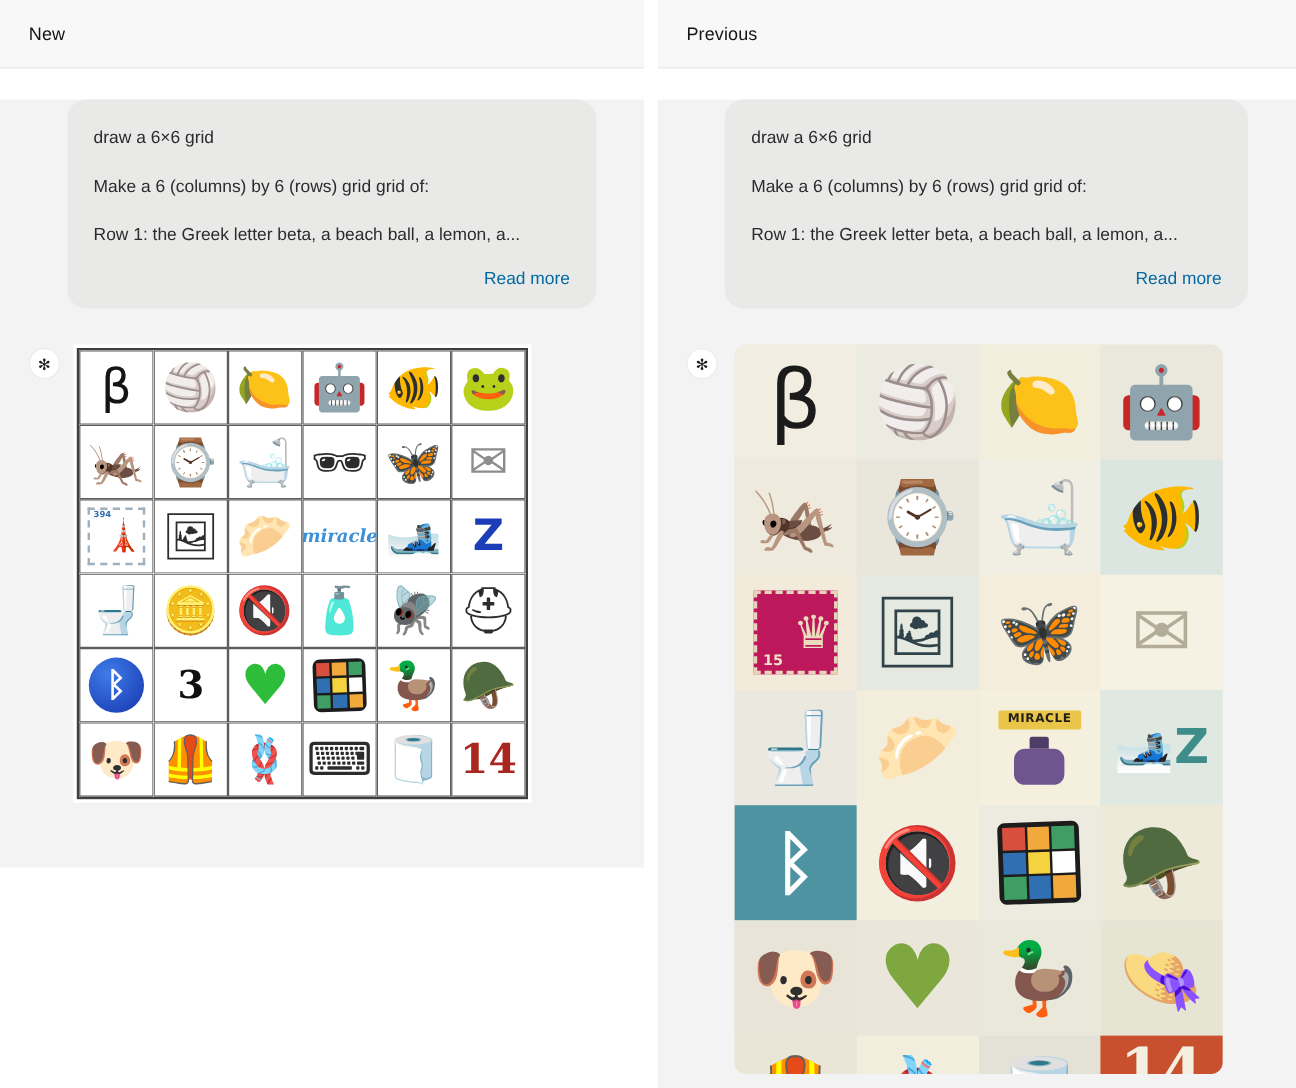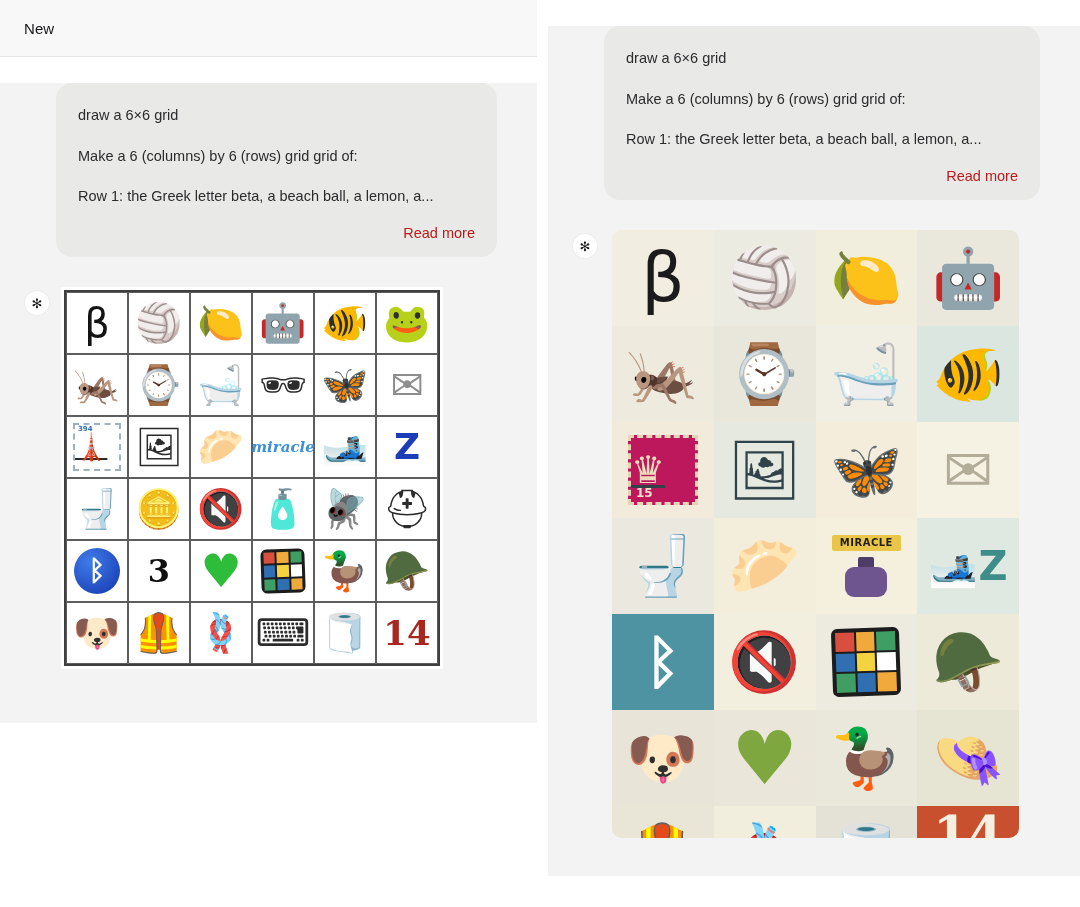--- a/index.html
+++ b/index.html
@@ -15,21 +15,21 @@
            display:flex; align-items:center; padding-left:24px; }
   .phead span { font-size:15px; font-weight:500; color:#151518; letter-spacing:.1px; }
 
   .pbody { background:#f3f3f3; }
   .panel-left  .pbody { height:640px; }
   .panel-right .pbody { height:850px; }
 
   .bubble { margin:26px 40px 0 56px; background:#e9e9e8; border-radius:16px;
             padding:22px 22px 10px 22px; font-size:14.5px; color:#2b2b2e; line-height:1.42; }
   .bubble p { margin:0 0 20px 0; }
-  .readmore { text-align:right; color:#b91c1c; font-size:14.5px; margin-top:-4px; padding-bottom:4px; cursor:pointer; }
+  .readmore { text-align:right; color:#0369a1; font-size:14.5px; margin-top:-4px; padding-bottom:4px; cursor:pointer; }
 
   .msg { display:flex; align-items:flex-start; margin:30px 0 0 25px; }
   .avatar { width:24px; height:24px; border-radius:50%; background:#ffffff; flex:0 0 24px;
             display:flex; align-items:center; justify-content:center; margin-top:4px;
             box-shadow:0 0 0 1px #ececec; }
   .avatar span { font-size:13px; color:#1c1c1c; line-height:1; }
 
   
   .photo { margin-left:12px; background:#ffffff; padding:3px; }
   .lgrid { display:grid; grid-template-columns:repeat(6,62px); grid-auto-rows:62px;
@@ -68,21 +68,21 @@
 
   
   .cube { display:grid; grid-template-columns:repeat(3,1fr); grid-auto-rows:1fr; gap:2px;
           background:#1c1c1c; border:3px solid #1c1c1c; border-radius:6px;
           width:44px; height:44px; transform:rotate(-2deg); }
   .rcell .cube { width:68px; height:68px; border-width:4px; }
   .cube span { display:block; }
 
   
   .stampb { position:relative; width:48px; height:48px; background:#ffffff;
-            border:2px dashed #9fb0bf; display:flex; align-items:center; justify-content:flex-start;text-decoration:underline; }
+            border:2px dashed #9fb0bf; display:flex; align-items:center; justify-content:flex-end; }
   .slab { position:absolute; top:1px; left:3px; font-size:7px; font-weight:700; color:#2f6fb2; }
   .sglyph { font-size:26px; line-height:1; }
   .c-stamp-r .stampb { width:70px; height:70px; background:#be185d; border:3px dashed #e6d3b8; }
   .c-stamp-r .slab { top:auto; bottom:3px; left:5px; font-size:12px; color:#f2e3c8; }
   .c-stamp-r .sglyph { font-size:38px; color:#eddbbd; }
 
   
   .mwrap { display:flex; flex-direction:column; align-items:center; }
   .mlabel { background:#e9c64a; color:#241f16; font-size:10px; font-weight:800;
             letter-spacing:.5px; padding:3px 8px; margin-bottom:6px; border-radius:2px; }
@@ -234,20 +234,23 @@
               <div class="lcell c-num-red">
                 <span>14</span>
               </div>
             </div>
         </div>
       </div>
     </div>
   </section>
 
   <section class="panel panel-right">
+    <header class="phead">
+      <span>Previous</span>
+    </header>
     <div class="pbody">
       <div class="bubble">
         <p>draw a 6×6 grid</p>
         <p>Make a 6 (columns) by 6 (rows) grid grid of:</p>
         <p>Row 1: the Greek letter beta, a beach ball, a lemon, a...</p>
         <div class="readmore">Read more</div>
       </div>
       <div class="msg">
         <div class="avatar">
           <span>✻</span>

